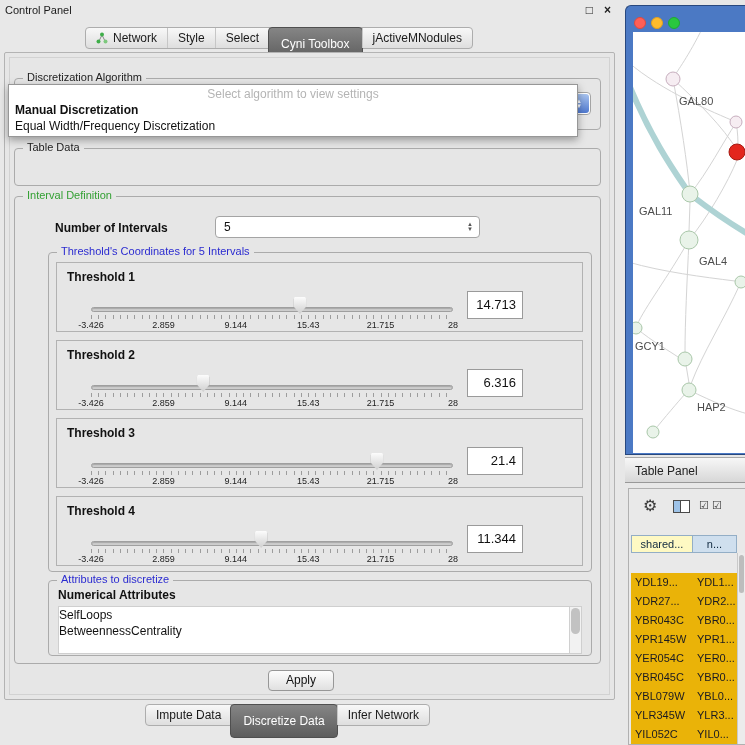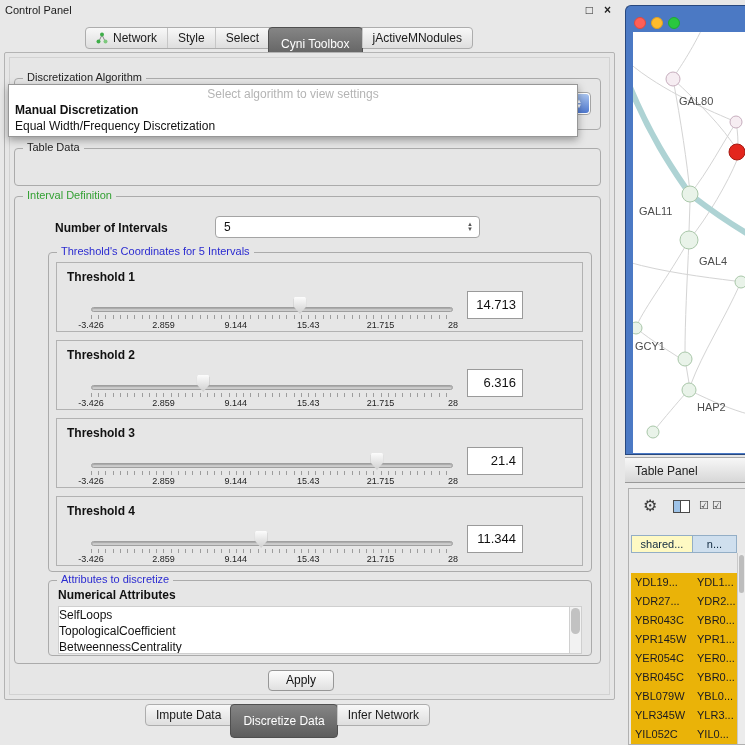--- a/index.html
+++ b/index.html
@@ -282,21 +282,20 @@
     <div class="value-box">11.344</div>
   </div>
 
   <div class="group attributes-group">
     <div class="group-title blue">Attributes to discretize</div>
   </div>
   <div class="attr-title">Numerical Attributes</div>
   <div class="attr-list">
     <div>
         <div class="attr-item">SelfLoops</div>
-        <div class="attr-item">TopologicalCoefficient</div>
         <div class="attr-item">BetweennessCentrality</div>
       </div>
     <div class="list-scrollbar">
       <div class="list-scroll-thumb"></div>
     </div>
   </div>
 
   <div class="apply-btn">Apply</div>
 
   <div class="tabbar tabbar-bottom">

